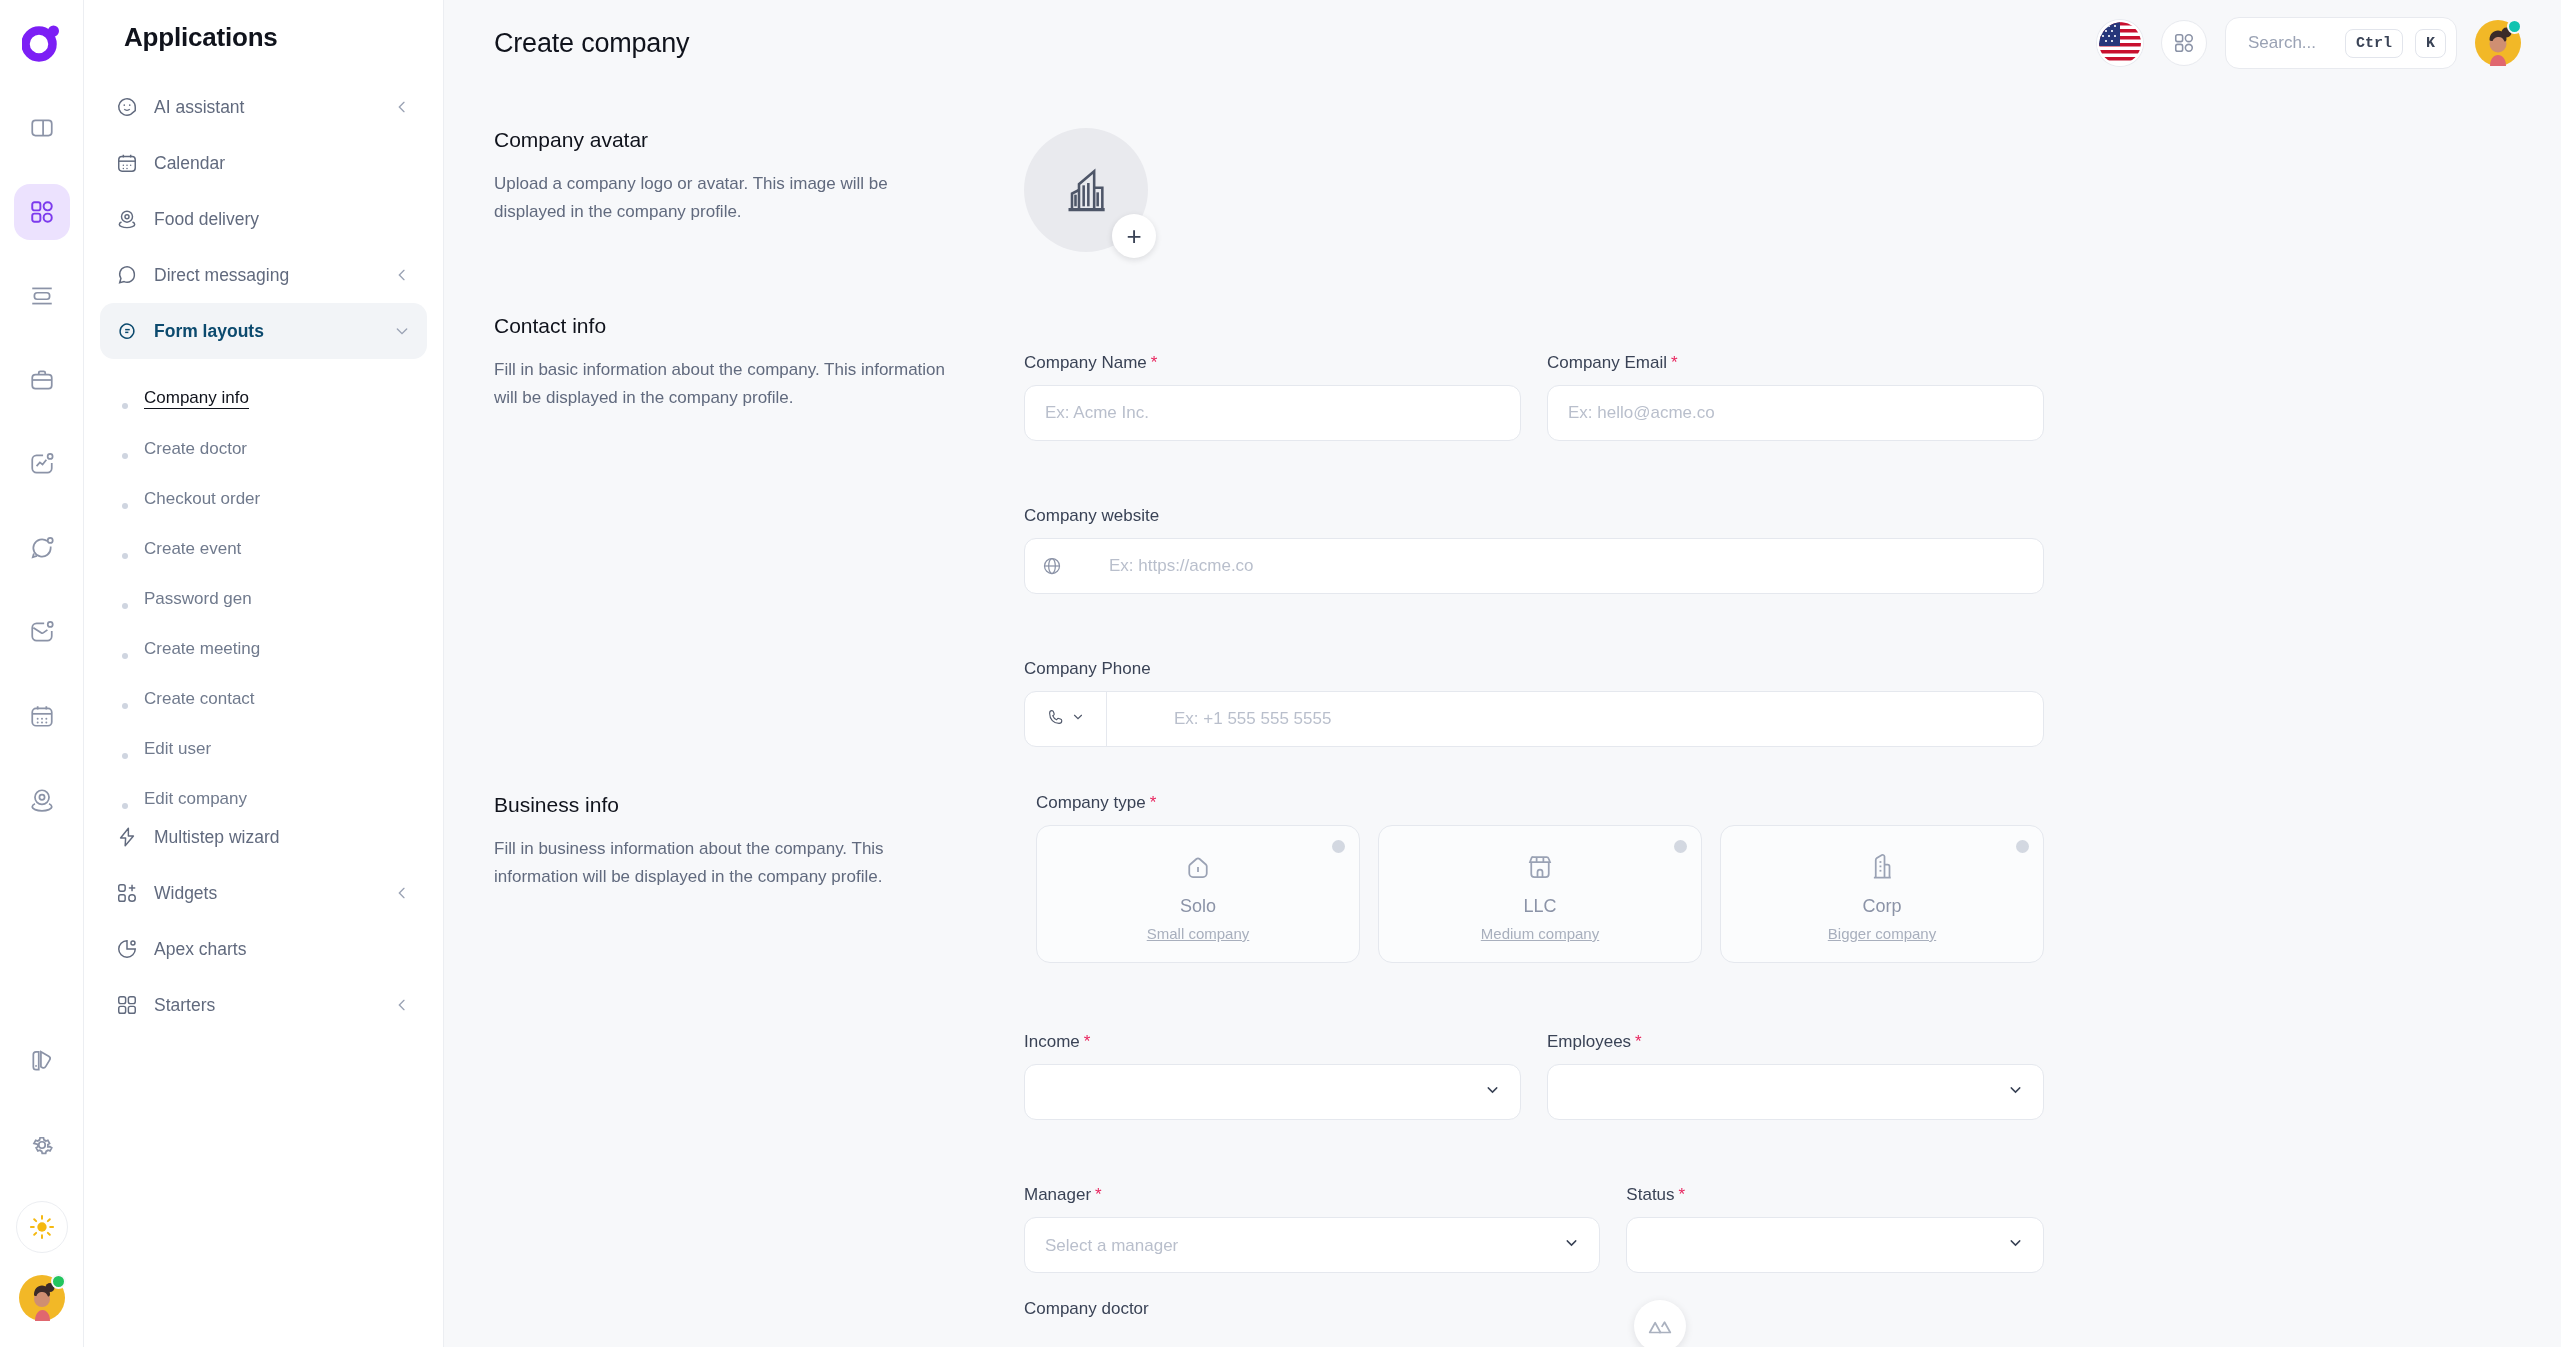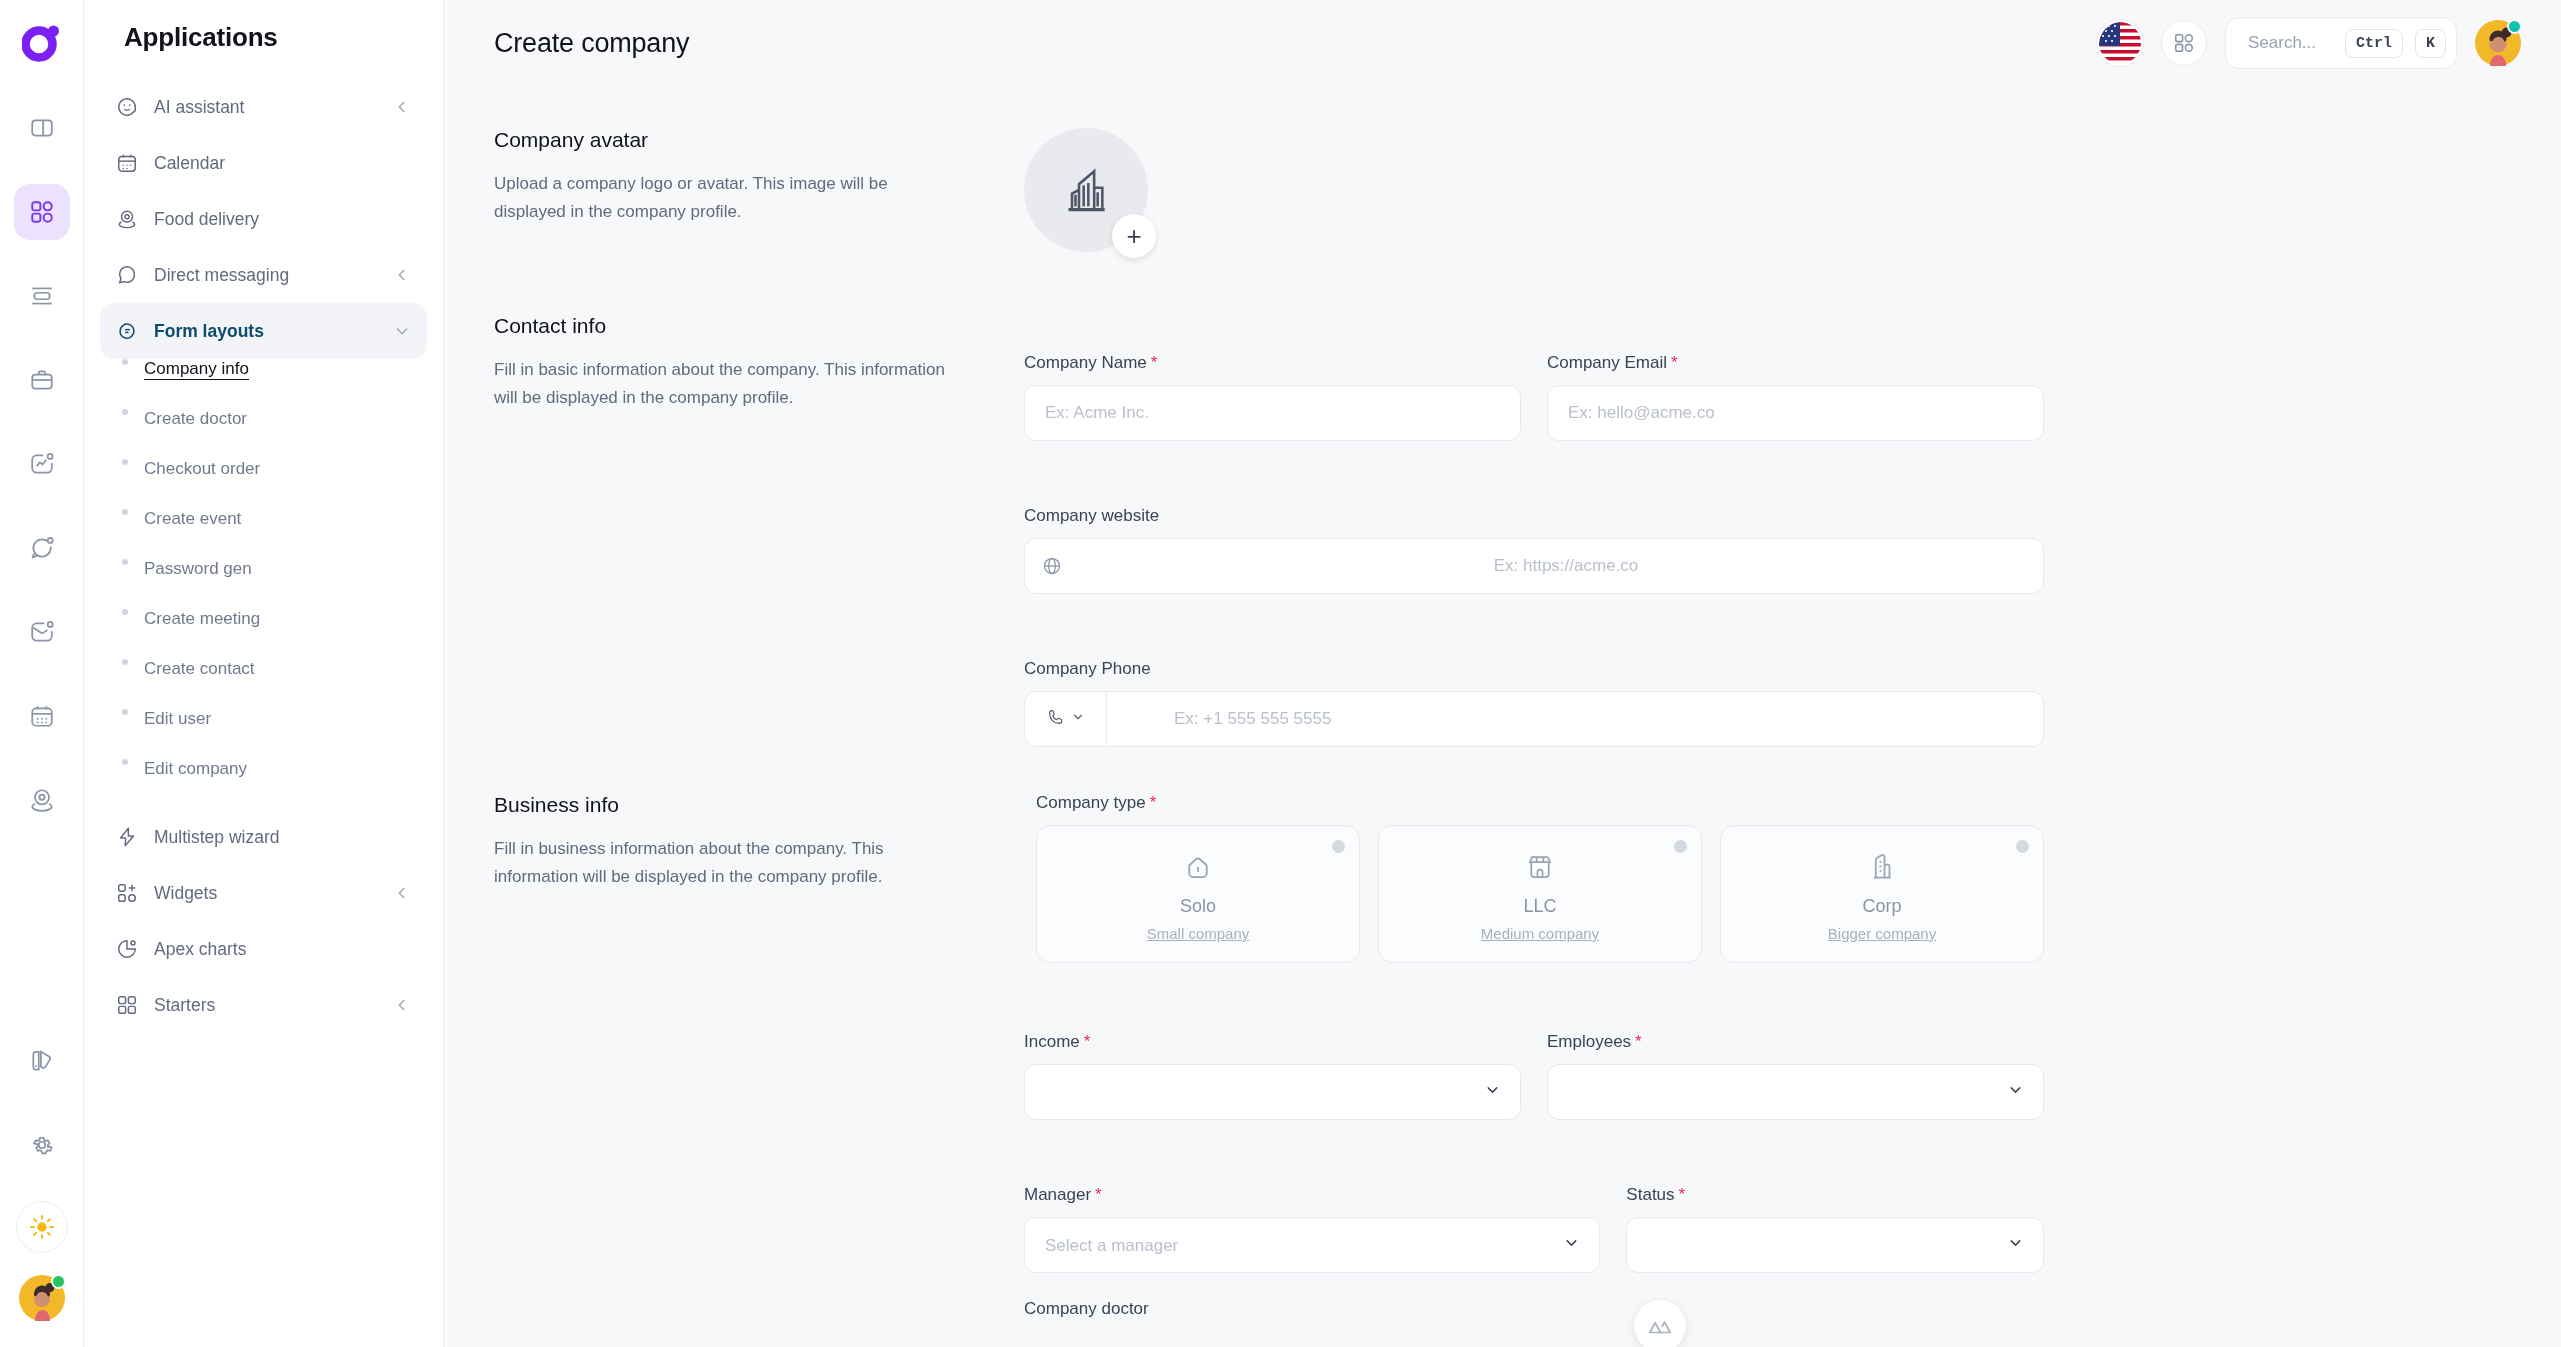--- a/index.html
+++ b/index.html
@@ -56,21 +56,21 @@
     display: flex; align-items: center; gap: 16px;
     height: 56px; padding: 0 16px; border-radius: 14px;
     color: #616a7e; font-size: 17.5px; cursor: pointer;
   }
   .nav-item .nav-ico { width: 22px; height: 22px; flex: 0 0 22px; display:flex; align-items:center; justify-content:center; }
   .nav-item .nav-label { flex: 1 1 auto; }
   .nav-item .nav-chev { width: 18px; height: 18px; color:#9aa2b4; display:flex; align-items:center; justify-content:center; }
   .nav-item.active { background: #f2f4f7; color: #0c4a6e; font-weight: 600; }
 
   .sub-item {
-    display: flex; align-items: flex-start; gap: 16px;
+    display: flex; align-items: flex-end; gap: 16px;
     height: 50px; padding: 0 16px 0 22px; border-radius: 12px;
     color: #707a8d; font-size: 17px; cursor: pointer;
   }
   .sub-dot { width: 6px; height: 6px; border-radius: 50%; background: #cfd5e0; flex: 0 0 6px; }
   .sub-item.active { color: #10131c; }
   .sub-item.active .sub-label { border-bottom: 1.5px solid #10131c; }
   .sub-item.active .sub-dot { background: #cfd5e0; }
 
   
   .main { flex: 1 1 auto; height: 100%; background: #f7f8fa; position: relative; overflow: hidden; }
@@ -133,21 +133,21 @@
     width: 100%; height: 56px; border: 1px solid #e5e8ee; border-radius: 12px;
     background: #fff; padding: 0 20px; font-size: 17px; color: #10131c;
     font-family: "Liberation Sans", sans-serif; outline: none;
   }
   .inp::placeholder { color: #b9bfcc; }
   .inp-icon-wrap { position: relative; }
   .inp-icon-wrap .ico-left {
     position: absolute; left: 18px; top: 50%; transform: translateY(-50%);
     color: #8b93a7; display:flex; align-items:center;
   }
-  .inp.with-icon { padding-left: 84px; text-align: center; }
+  .inp.with-icon { padding-left: 84px; }
 
   .phone-group { display: flex; width: 100%; height: 56px; border: 1px solid #e5e8ee; border-radius: 12px; background:#fff; overflow:hidden;gap:47px; }
   .phone-prefix {
     width: 82px; flex: 0 0 82px; display:flex; align-items:center; justify-content:center; gap:6px;
     border-right: 1px solid #e5e8ee; color: #51596b; cursor:pointer;
   }
   .phone-inp { flex: 1 1 auto; border: none; outline: none; padding: 0 20px; font-size: 17px; color:#10131c; font-family:"Liberation Sans",sans-serif; background:transparent; }
   .phone-inp::placeholder { color: #b9bfcc; }
 
   .sel-wrap { position: relative; }

